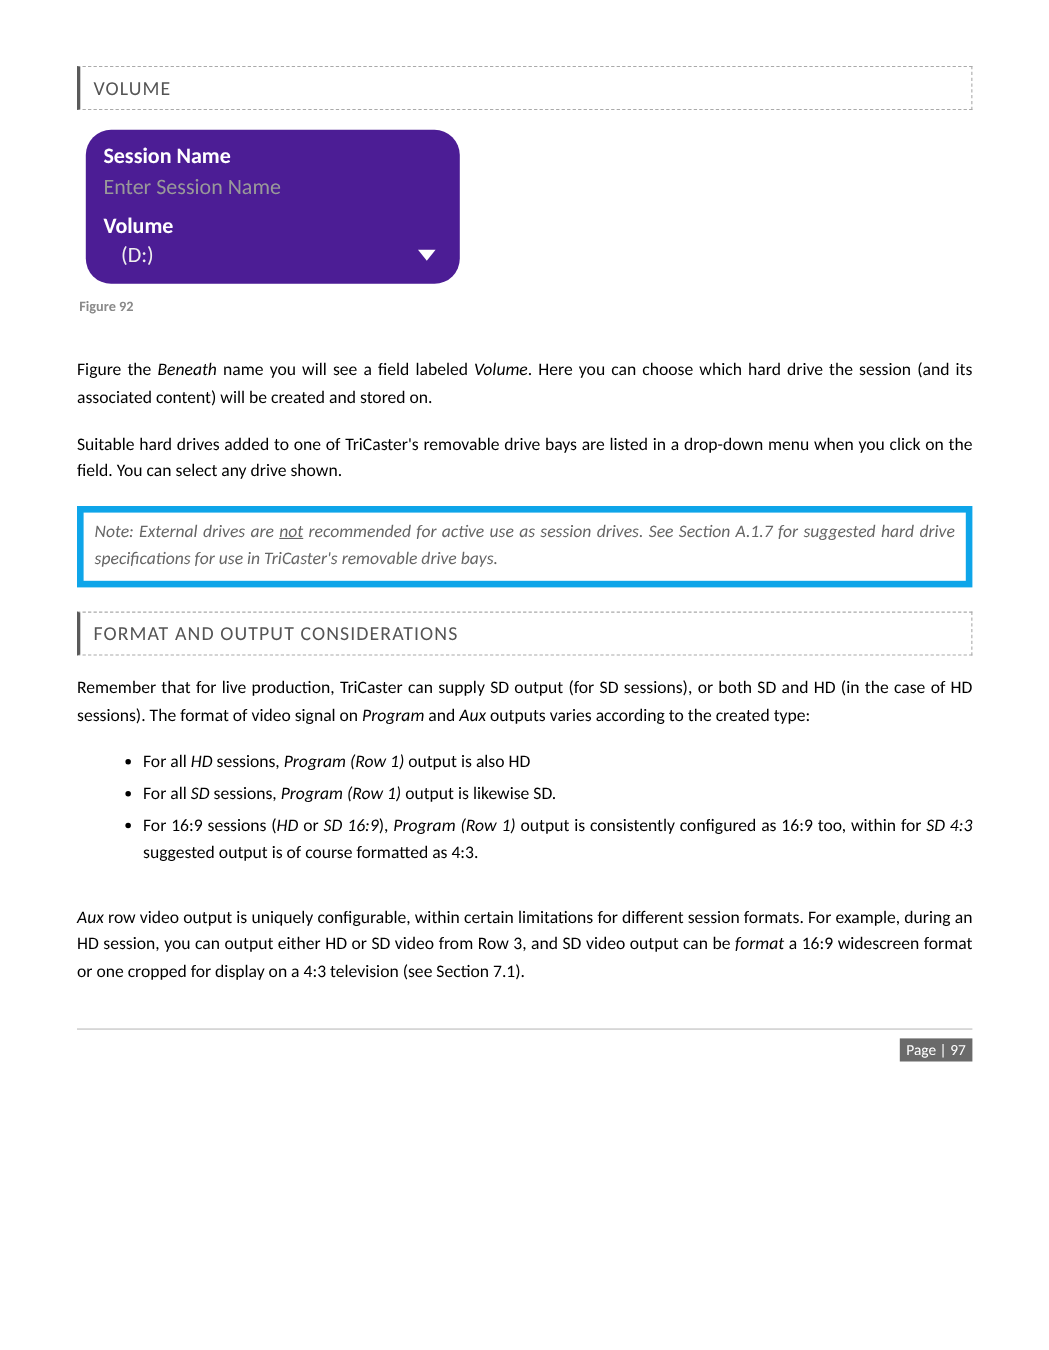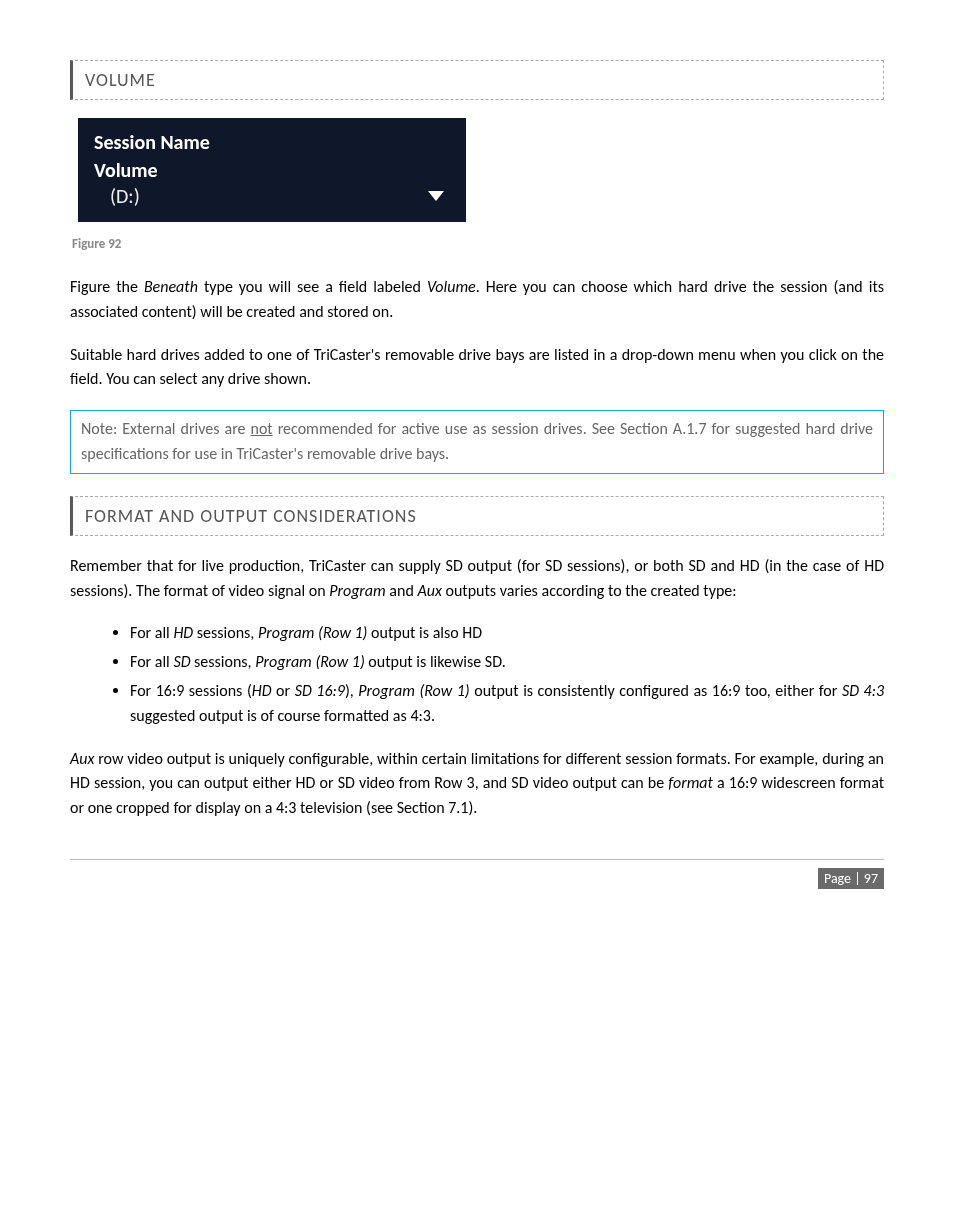--- a/index.html
+++ b/index.html
@@ -17,25 +17,26 @@
     .section-heading {
       border: 1px dashed #aaa;
       border-left: 3px solid #5a5a5a;
       padding: 8px 12px;
       margin-bottom: 18px;
       font-size: 18px;
       color: #555;
       letter-spacing: 1px;
     }
     .ui-panel {
-      background: #0f172a;
-      width: 388px;
+      background: #4c1d95;
+      width: 340px;
       padding: 10px 0 14px 0;
       margin-bottom: 14px;
       margin-left: 8px;
+      border-radius: 23px;
     }
     .ui-label-white {
       color: #fff;
       font-weight: bold;
       font-size: 20px;
       padding: 2px 16px;
     }
     .ui-label-gray {
       color: #999;
       font-size: 20px;
@@ -57,46 +58,47 @@
       height: 0;
       border-left: 8px solid transparent;
       border-right: 8px solid transparent;
       border-top: 10px solid #fff;
       margin-right: 6px;
     }
     .figure-label {
       color: #8a8a8a;
       font-size: 13px;
       font-weight: bold;
-      margin-bottom: 24px;
+      margin-bottom: 38px;
       margin-left: 2px;
     }
     .body-text, .note-box {
       font-size: 16px;
       line-height: 1.55;
       text-align: justify;
       margin-bottom: 18px;
     }
     .italic {
       font-style: italic;
     }
     .note-box {
-      border: 1px solid #0ea5e9;
+      border: 6px solid #0ea5e9;
       padding: 6px 10px;
       color: #666;
+      font-style: italic;
       margin-top: 14px;
       margin-bottom: 22px;
     }
     .note-box .underline {
       text-decoration: underline;
     }
     ul {
       list-style-type: disc;
       padding-left: 60px;
-      margin-bottom: 18px;
+      margin-bottom: 34px;
     }
     li {
       font-size: 16px;
       line-height: 1.55;
       margin-bottom: 4px;
       text-align: justify;
     }
     .page-footer {
       border-top: 1px solid #bbb;
       margin-top: 38px;
@@ -111,31 +113,32 @@
       padding: 2px 6px;
     }
   </style>
 </head>
 <body>
 
 <div class="section-heading">VOLUME</div>
 
 <div class="ui-panel">
   <div class="ui-label-white">Session Name</div>
+  <div class="ui-label-gray">Enter Session Name</div>
   <div class="ui-label-white">Volume</div>
   <div class="volume-row">
     <span class="drive-text">(D:)</span>
     <div class="dropdown-arrow"></div>
   </div>
 </div>
 
 <div class="figure-label">Figure 92</div>
 
 <p class="body-text">
-  <span>Figure the </span><span class="italic">Beneath</span><span> type you will see a field labeled </span><span class="italic">Volume</span><span>.  Here you can choose which hard drive the session (and its associated content) will be created and stored on.</span>
+  <span>Figure the </span><span class="italic">Beneath</span><span> name you will see a field labeled </span><span class="italic">Volume</span><span>.  Here you can choose which hard drive the session (and its associated content) will be created and stored on.</span>
 </p>
 
 <p class="body-text">Suitable hard drives added to one of TriCaster's removable drive bays are listed in a drop-down menu when you click on the field. You can select any drive shown.</p>
 
 <div class="note-box">
   <span>Note: External drives are </span><span class="underline">not</span><span> recommended for active use as session drives. See Section A.1.7 for suggested hard drive specifications for use in TriCaster's removable drive bays.</span>
 </div>
 
 <div class="section-heading">FORMAT AND OUTPUT CONSIDERATIONS</div>
 
@@ -144,21 +147,21 @@
 </p>
 
 <ul>
   <li>
     <span>For all </span><span class="italic">HD</span><span> sessions, </span><span class="italic">Program (Row 1)</span><span> output is also HD</span>
   </li>
   <li>
     <span>For all </span><span class="italic">SD</span><span> sessions, </span><span class="italic">Program (Row 1)</span><span> output is likewise SD.</span>
   </li>
   <li>
-    <span>For 16:9 sessions (</span><span class="italic">HD</span><span> or </span><span class="italic">SD 16:9</span><span>), </span><span class="italic">Program (Row 1)</span><span> output is consistently configured as 16:9 too, either for </span><span class="italic">SD 4:3</span><span> suggested output is of course formatted as 4:3.</span>
+    <span>For 16:9 sessions (</span><span class="italic">HD</span><span> or </span><span class="italic">SD 16:9</span><span>), </span><span class="italic">Program (Row 1)</span><span> output is consistently configured as 16:9 too, within for </span><span class="italic">SD 4:3</span><span> suggested output is of course formatted as 4:3.</span>
   </li>
 </ul>
 
 <p class="body-text">
   <span class="italic">Aux</span><span> row video output is uniquely configurable, within certain limitations for different session formats.  For example, during an HD session, you can output either HD or SD video from Row 3, and SD video output can be </span><span class="italic">format</span><span> a 16:9 widescreen format or one cropped for display on a 4:3 television (see Section 7.1).</span>
 </p>
 
 <div class="page-footer">
   <span class="page-number">Page | 97</span>
 </div>

